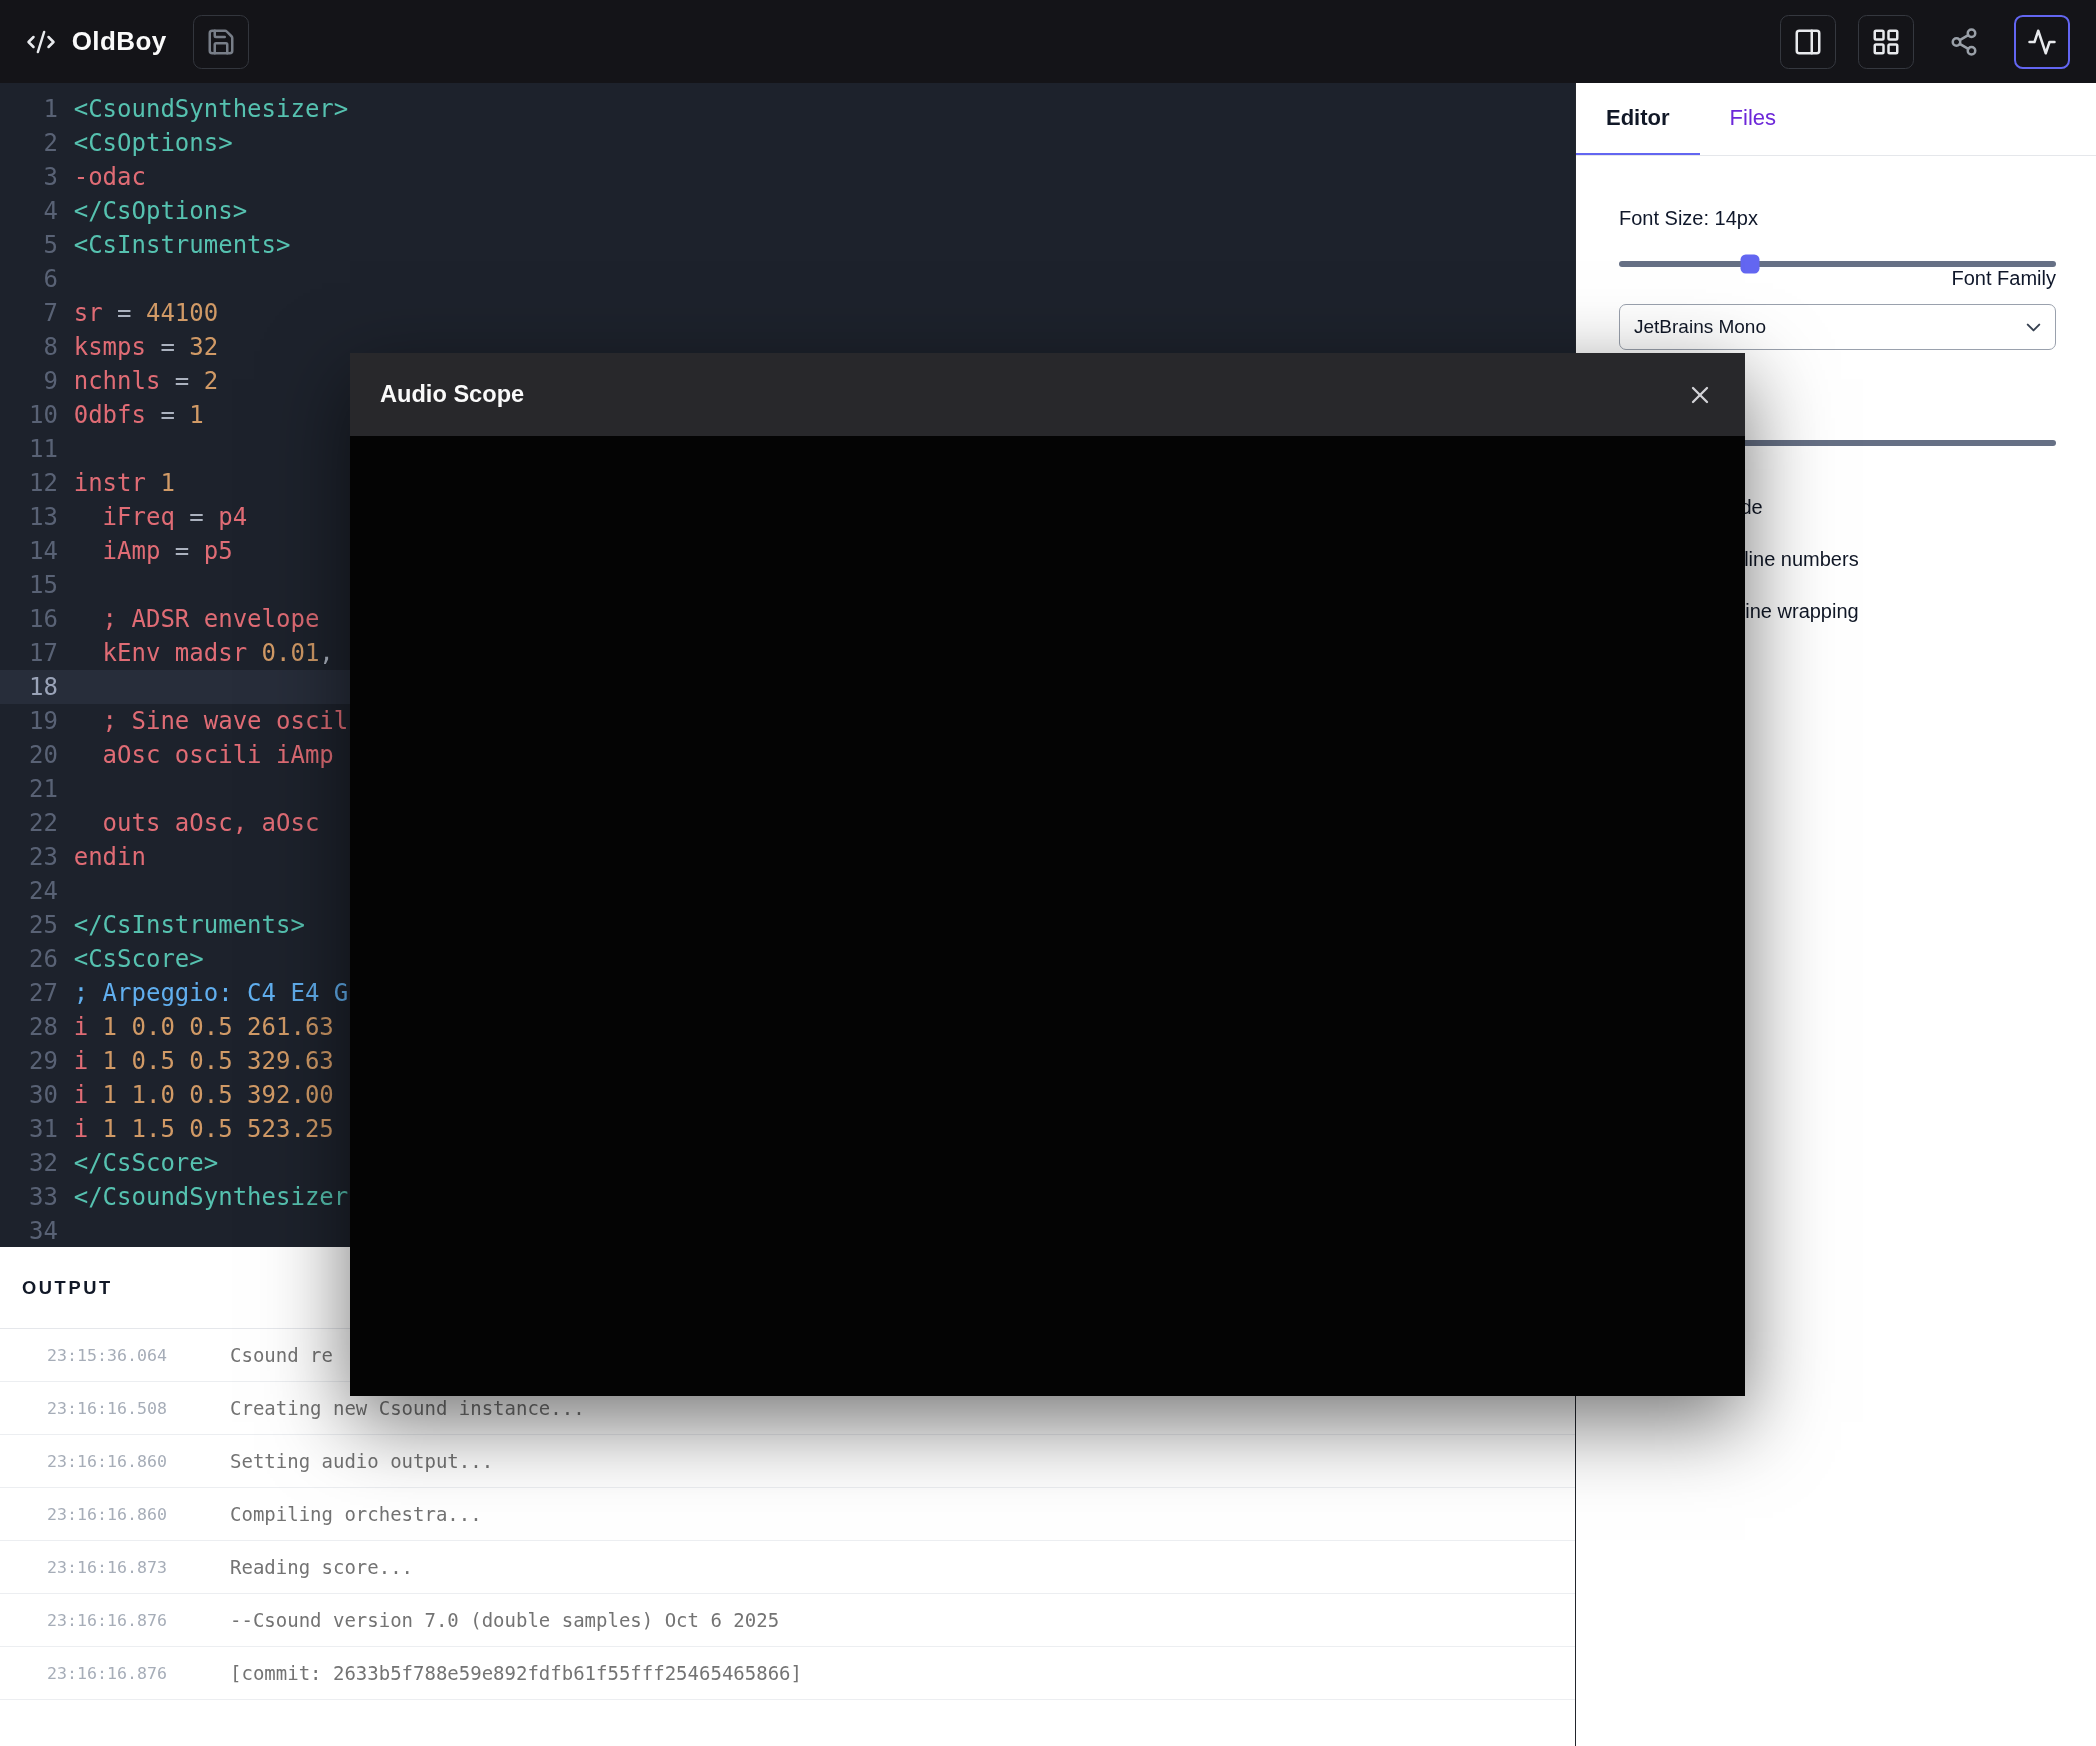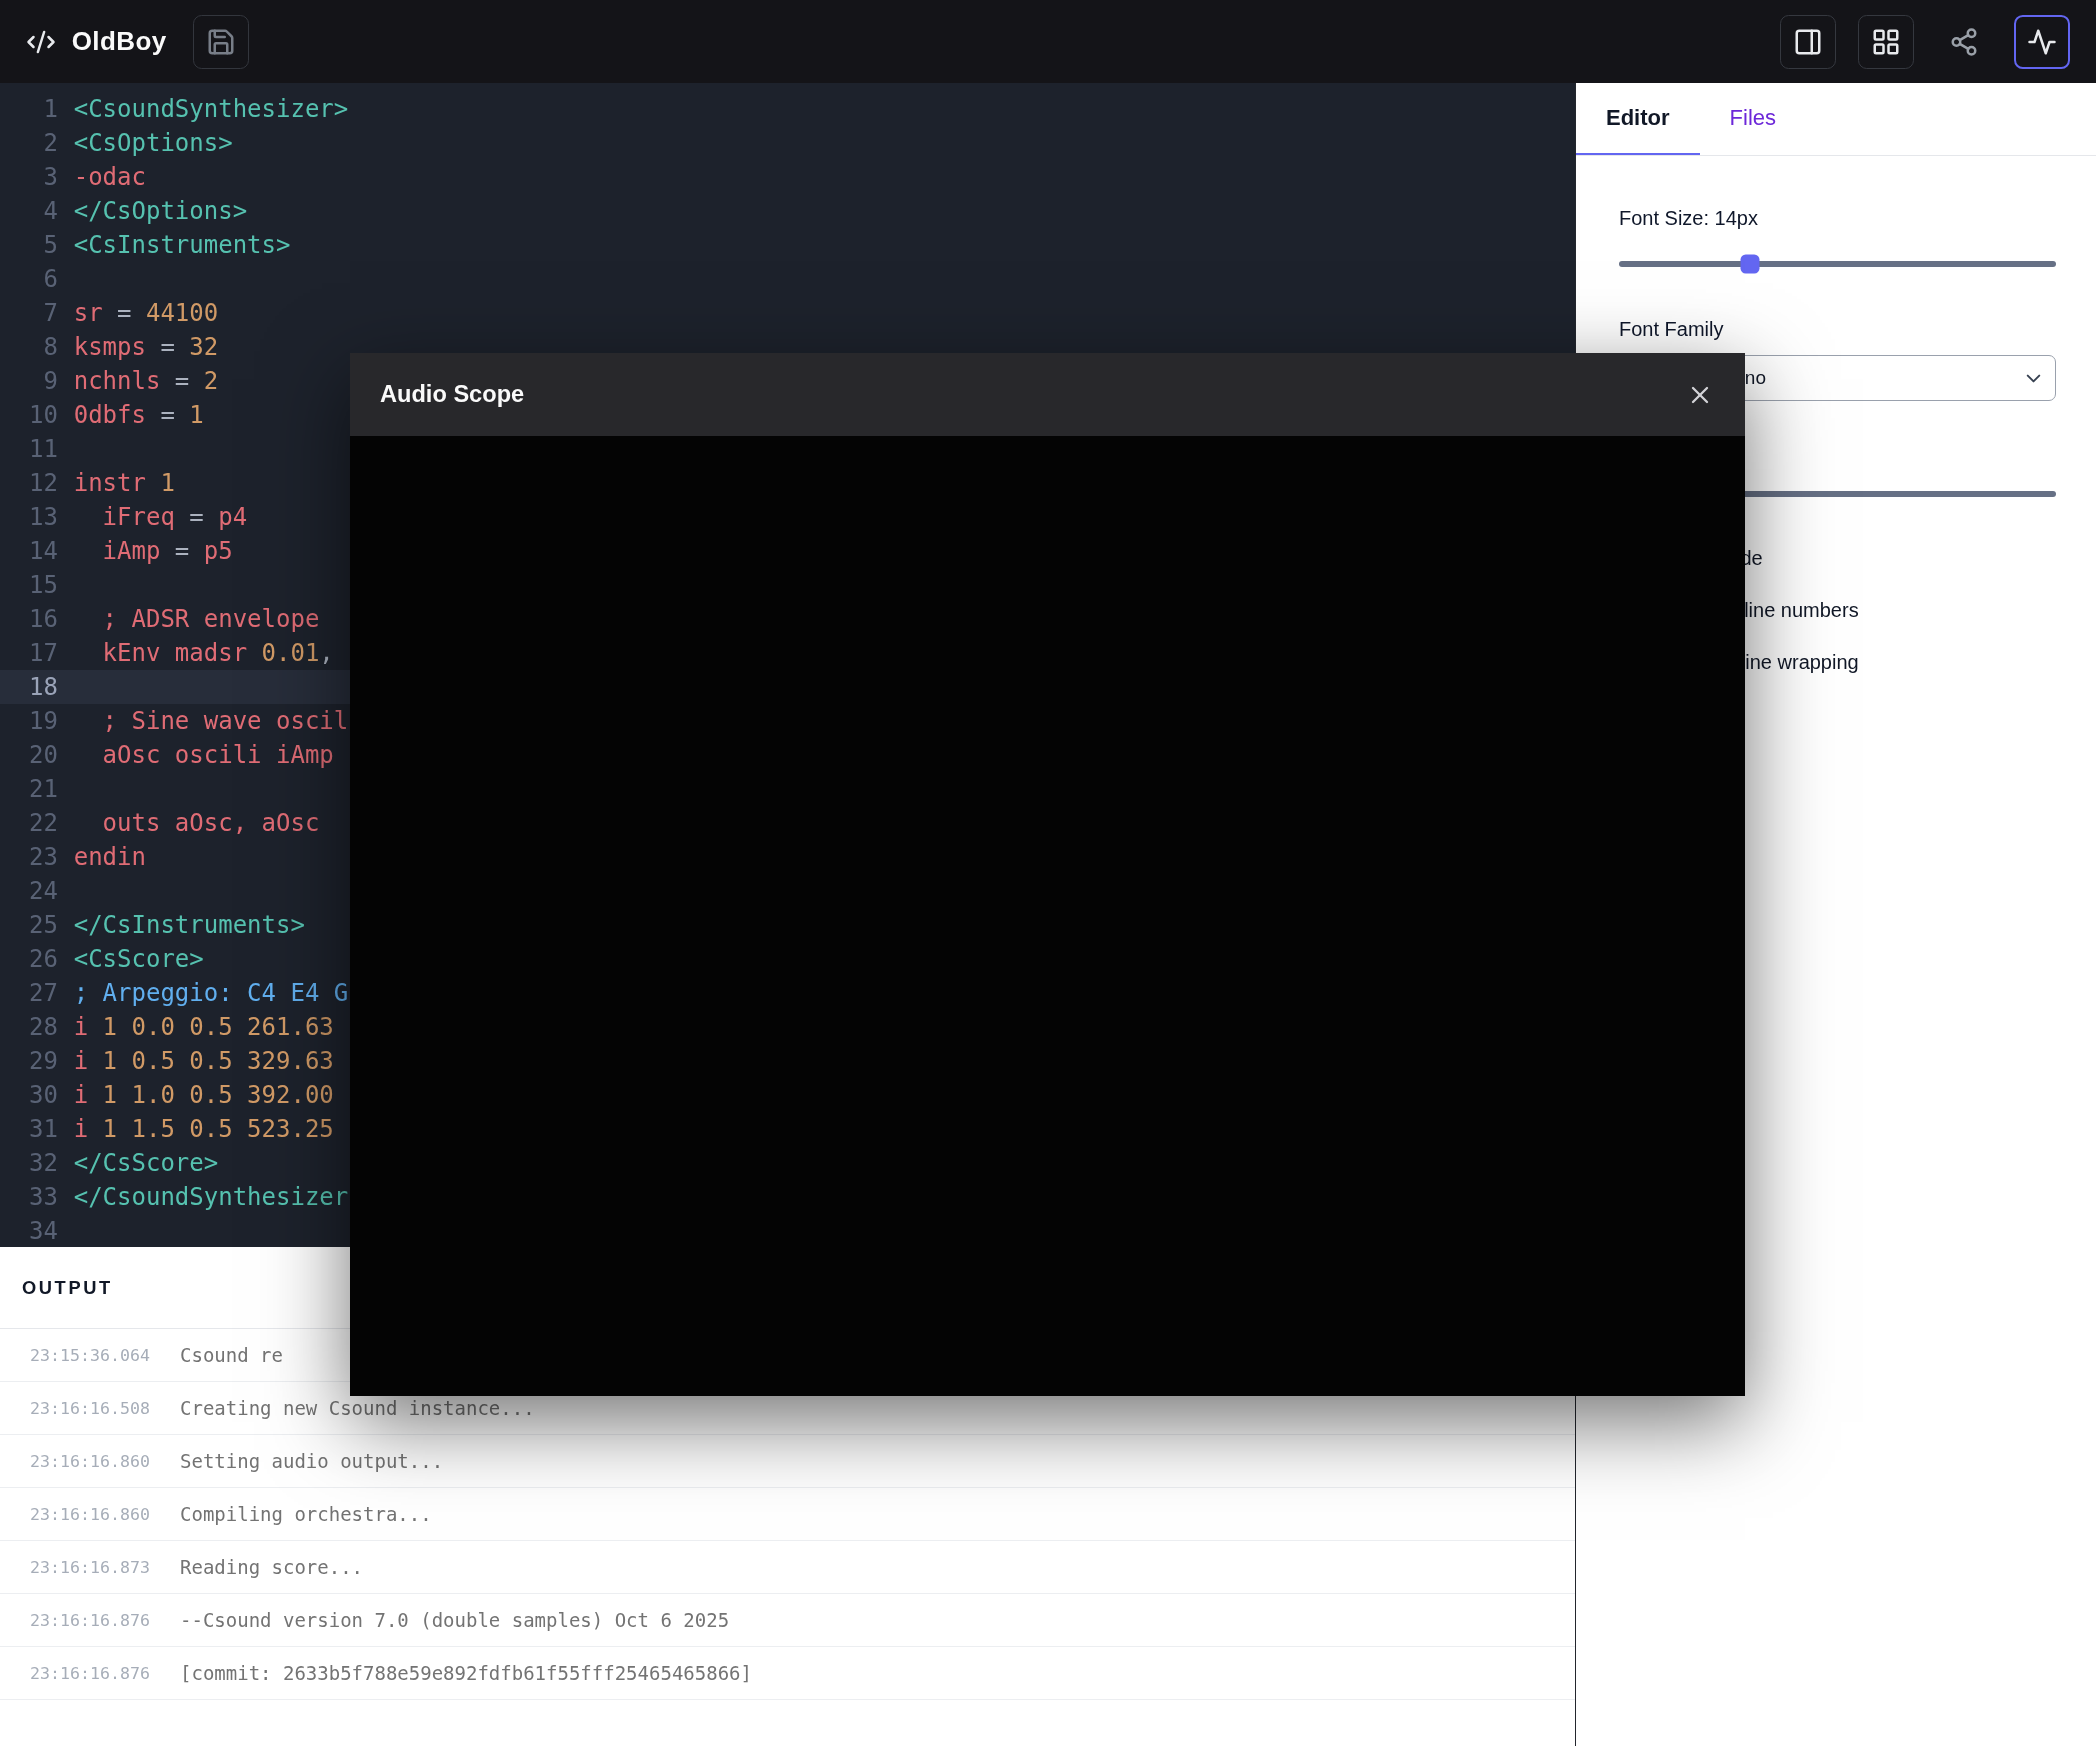--- a/index.html
+++ b/index.html
@@ -27,34 +27,34 @@
   .cd{padding-left:15.7px;}
   .tok-tag{color:#56c2b0;}
   .tok-kw{color:#e06c75;}
   .tok-num{color:#d19a66;}
   .tok-op{color:#abb2bf;}
   .tok-cmt{color:#61afef;}
 
   .output{background:#ffffff;}
   .output-header{height:82px;display:flex;align-items:center;padding-left:22px;font-size:18.3px;font-weight:700;letter-spacing:2.6px;color:#111827;border-bottom:0.9px solid #e5e7eb;box-sizing:border-box;background:#fff;}
   .orow{display:flex;height:52px;align-items:center;border-bottom:0.9px solid #eceef1;font-family:"DejaVu Sans Mono",monospace;}
-  .orow .t{width:180px;padding-left:30px;font-size:16.6px;color:#a6adb8;flex:none;box-sizing:border-box;}
+  .orow .t{width:230px;padding-left:47px;font-size:16.6px;color:#a6adb8;flex:none;box-sizing:border-box;}
   .orow .m{font-size:19px;color:#737373;white-space:pre;}
 
   
   .sidebar{position:absolute;top:83px;left:1575px;width:521px;height:1664px;background:#ffffff;border-left:0.9px solid #23262d;box-sizing:border-box;}
   .tabs{display:flex;height:72px;border-bottom:0.9px solid #e5e7eb;}
   .tab{display:flex;align-items:center;padding:0 30px;font-size:22px;color:#6d28d9;border-bottom:2.6px solid transparent;cursor:pointer;box-sizing:border-box;}
   .tab.active{color:#111827;font-weight:600;border-bottom-color:#6366f1;}
   .settings{padding:51px 40px 0 43px;}
   .lbl{font-size:20px;line-height:23.6px;color:#0f172a;font-weight:500;}
   .slider{position:relative;height:6.1px;border-radius:3.5px;background:#667085;cursor:pointer;}
   .slider .thumb{position:absolute;top:50%;transform:translate(-50%,-50%);width:19px;height:19px;border-radius:5.2px;background:#6366f1;cursor:grab;}
   .sl1{margin-top:30px;}
-  .ffl{margin-top:51px;}
+  .ffl{text-align:right;}
   .select{position:relative;height:46px;border:1.7px solid #9aa1ad;border-radius:7px;display:flex;align-items:center;padding:0 40px 0 14px;font-size:19px;color:#111827;margin-top:14px;box-sizing:border-box;background:#fff;cursor:pointer;}
   .select svg{position:absolute;right:10.5px;width:23px;height:23px;fill:none;stroke:#374151;stroke-width:2;stroke-linecap:round;stroke-linejoin:round;}
   .sl2{margin-top:90px;}
   .opts{margin-top:39px;}
   .opt{display:flex;align-items:center;height:45px;margin-bottom:7px;cursor:pointer;}
   .opt .cb{width:23px;height:23px;border:1.7px solid #8d95a3;border-radius:4.4px;flex:none;box-sizing:border-box;background:#fff;}
   .opt .ol{margin-left:31px;font-size:20px;color:#111827;}
 
   
   .modal{position:absolute;left:350px;top:353px;width:1395px;height:1043px;z-index:100;box-shadow:0 26px 79px rgba(0,0,0,.55);}

